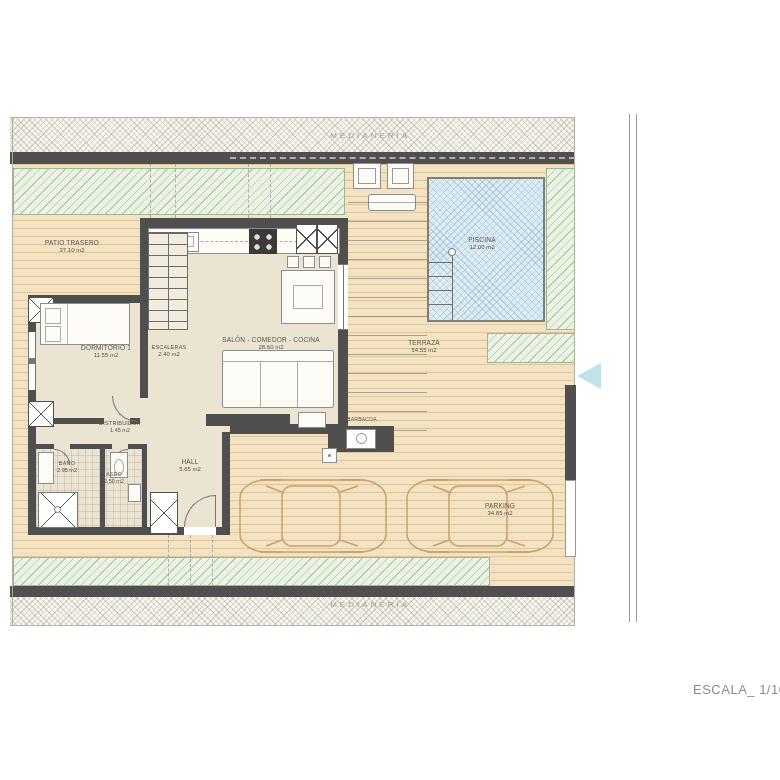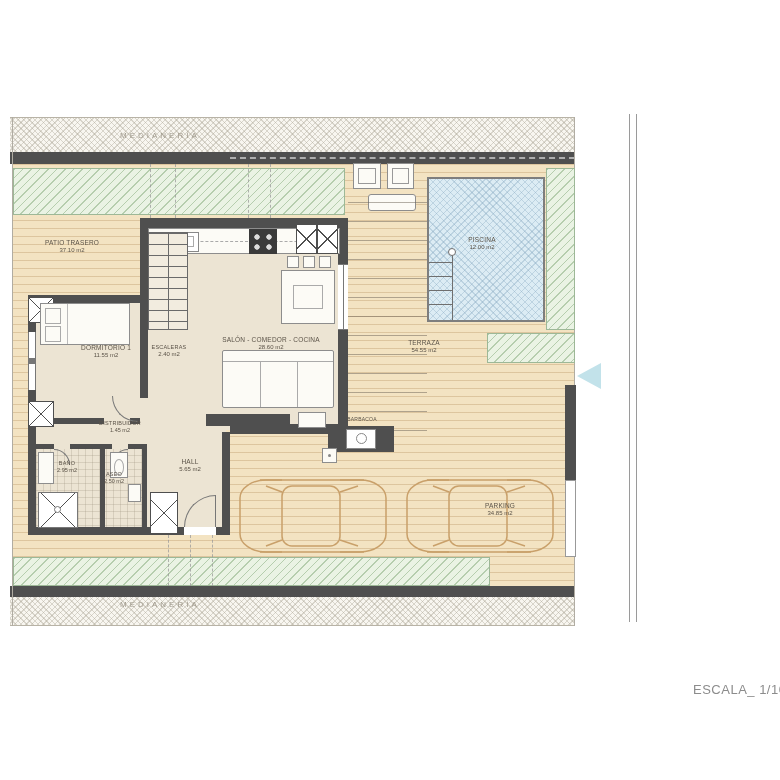--- a/index.html
+++ b/index.html
@@ -30,21 +30,21 @@
                          linear-gradient(-45deg, transparent calc(50% - .7px), #4f4f4f calc(50% - .7px) calc(50% + .7px), transparent calc(50% + .7px));}
   .window{background:#ffffff;box-sizing:border-box;}
   .win-v{border-top:1px solid #777;border-bottom:1px solid #777;
          background-image:linear-gradient(to right, transparent 45%, #777 45% 55%, transparent 55%);}
   .win-h{border-left:1px solid #777;border-right:1px solid #777;
          background-image:linear-gradient(to bottom, transparent 45%, #777 45% 55%, transparent 55%);}
   .dashv{width:0;border-left:1px dashed #9a9a9a;opacity:.75;}
   .room-label{color:#5b5348;text-align:center;line-height:1.3;pointer-events:none;}
   .room-label .nm{display:block;font-size:6.5px;letter-spacing:.2px;white-space:nowrap;}
   .room-label .ar{display:block;font-size:6px;}
-  .band-label{font-size:8px;color:#a19b8e;letter-spacing:3px;text-align:left;}
+  .band-label{font-size:8px;color:#a19b8e;letter-spacing:3px;text-align:right;}
   .scale-label{font-size:13px;color:#8c8c8c;letter-spacing:.5px;white-space:nowrap;}
   .stairs{border:1px solid #6a6a6a;background-color:#f2ecdf;box-sizing:border-box;
           background-image:repeating-linear-gradient(to bottom, #6a6a6a 0 1px, transparent 1px 11px),
                            linear-gradient(to right, transparent 19px, #6a6a6a 19px 20px, transparent 20px);}
   .pergola{background-image:repeating-linear-gradient(to bottom, rgba(108,98,86,.5) 0 1px, transparent 1px 19px);}
   .arc{box-sizing:border-box;}
 </style>
 </head>
 <body>
 

